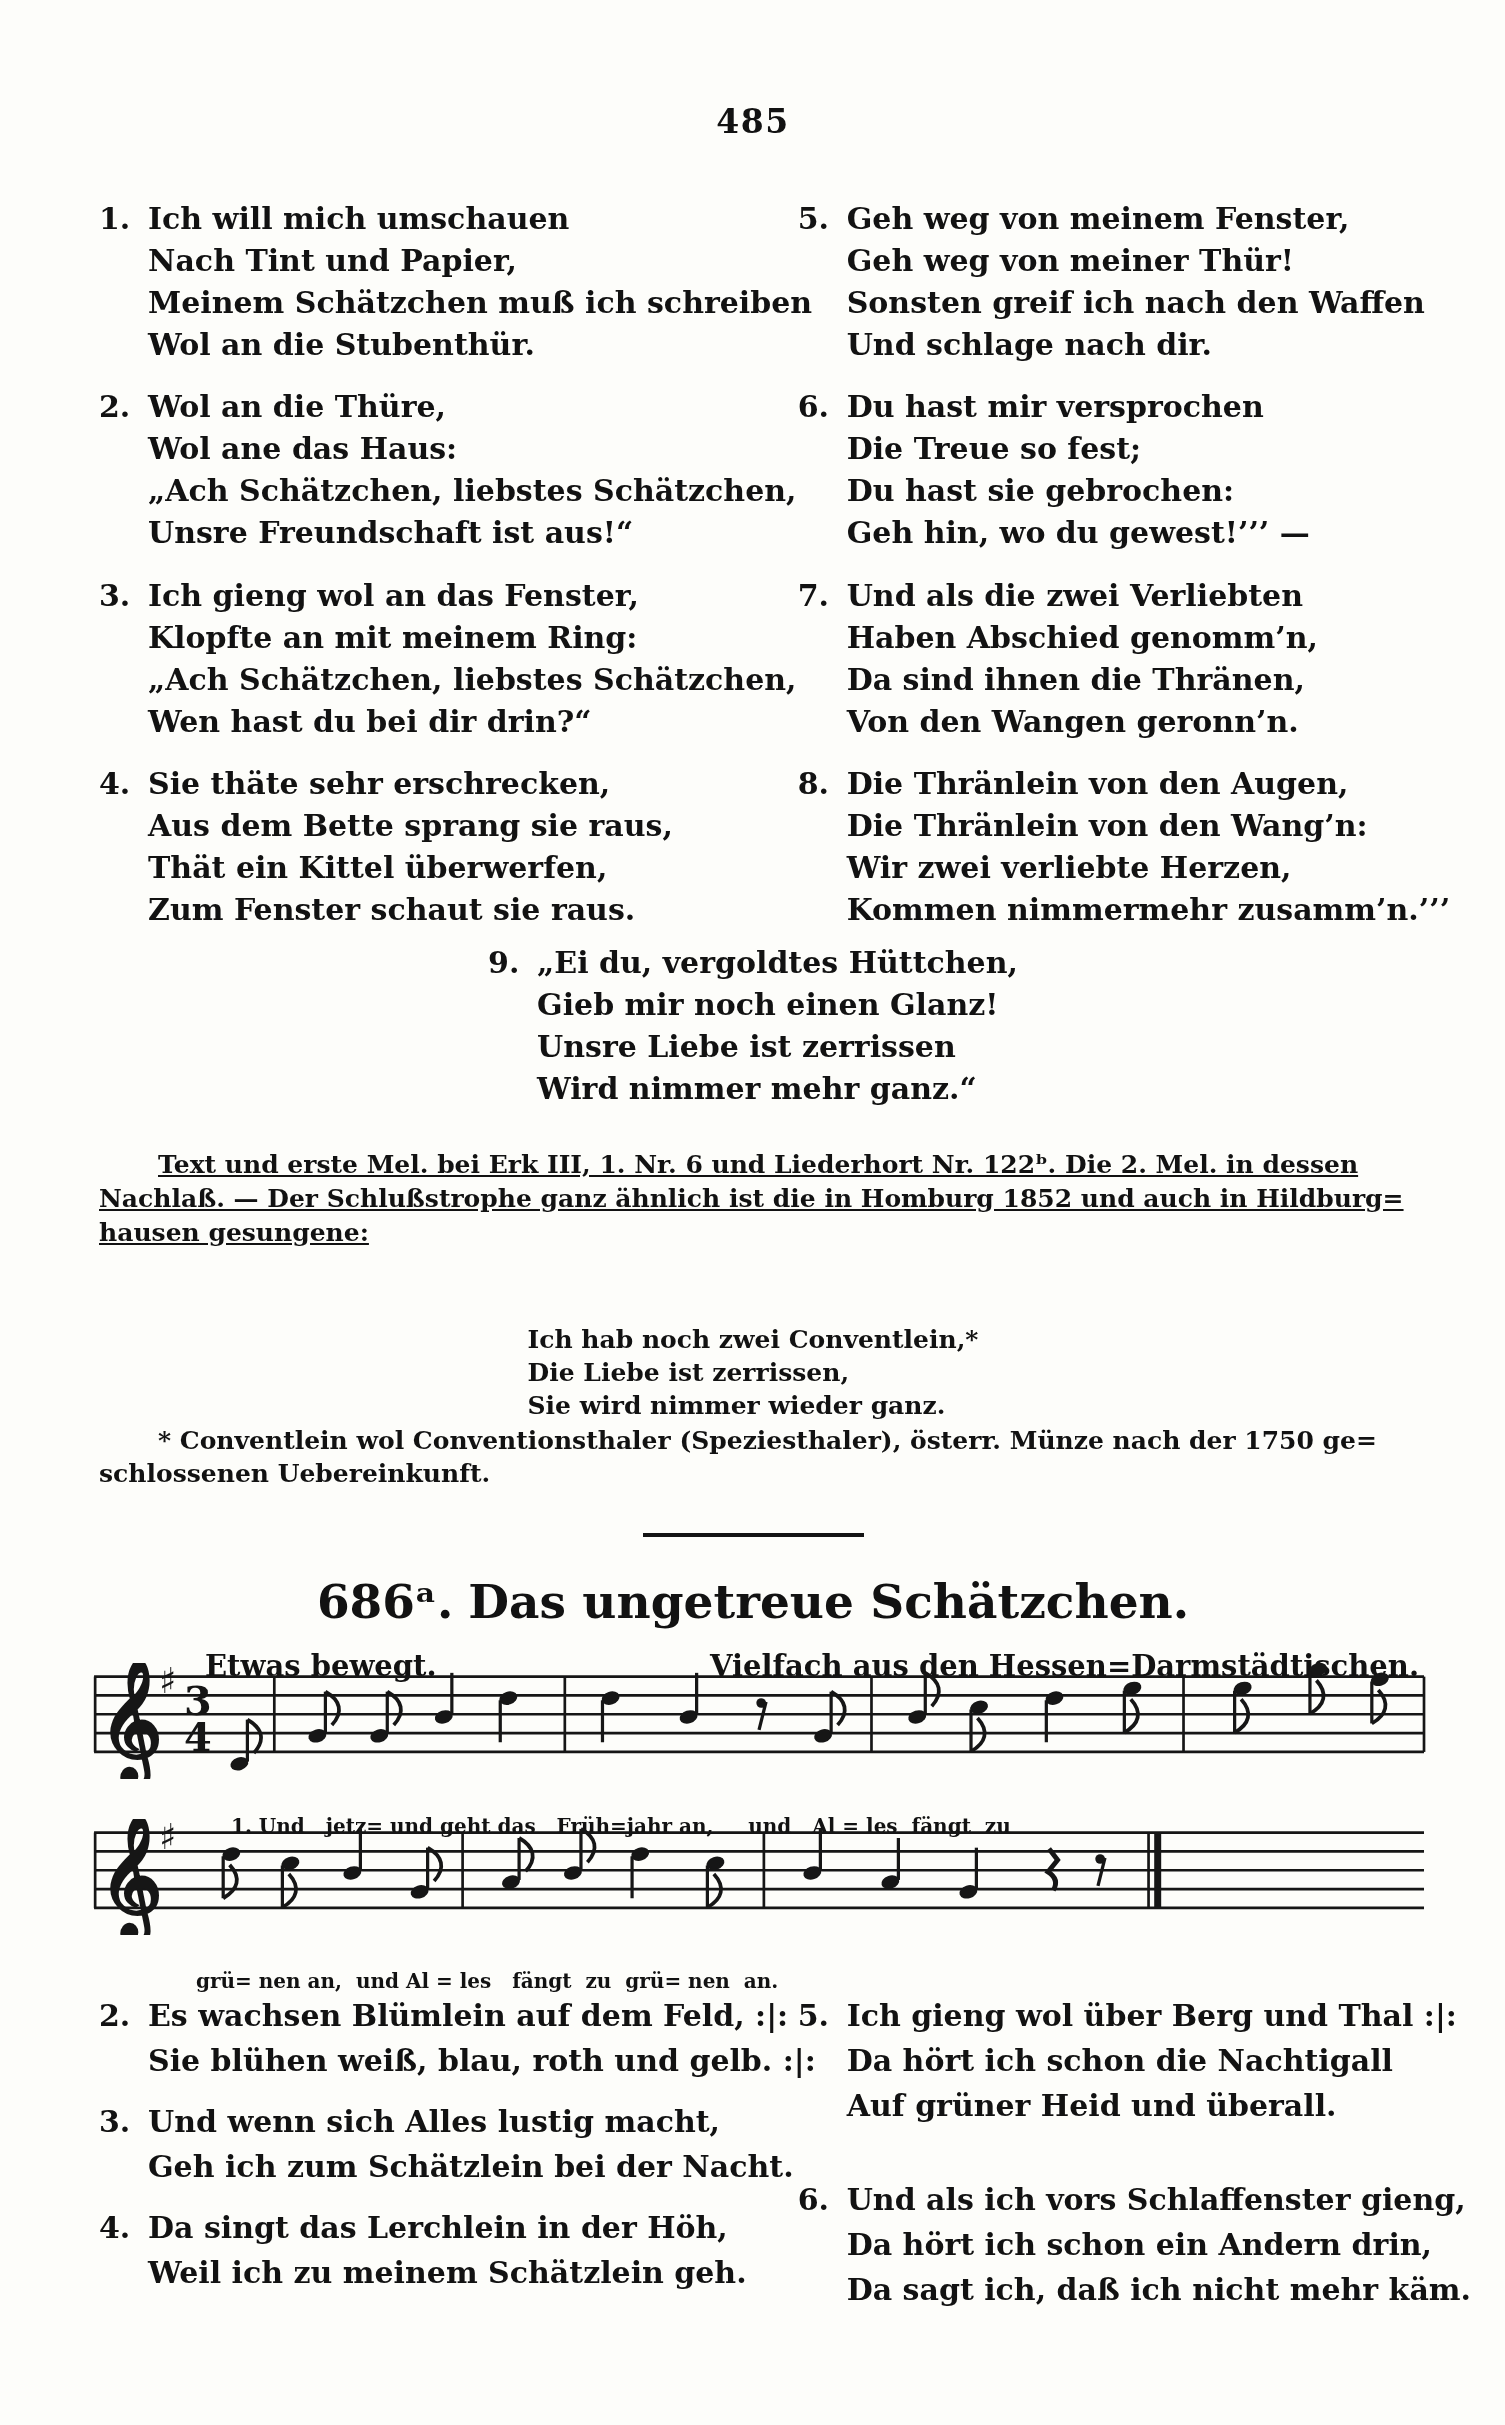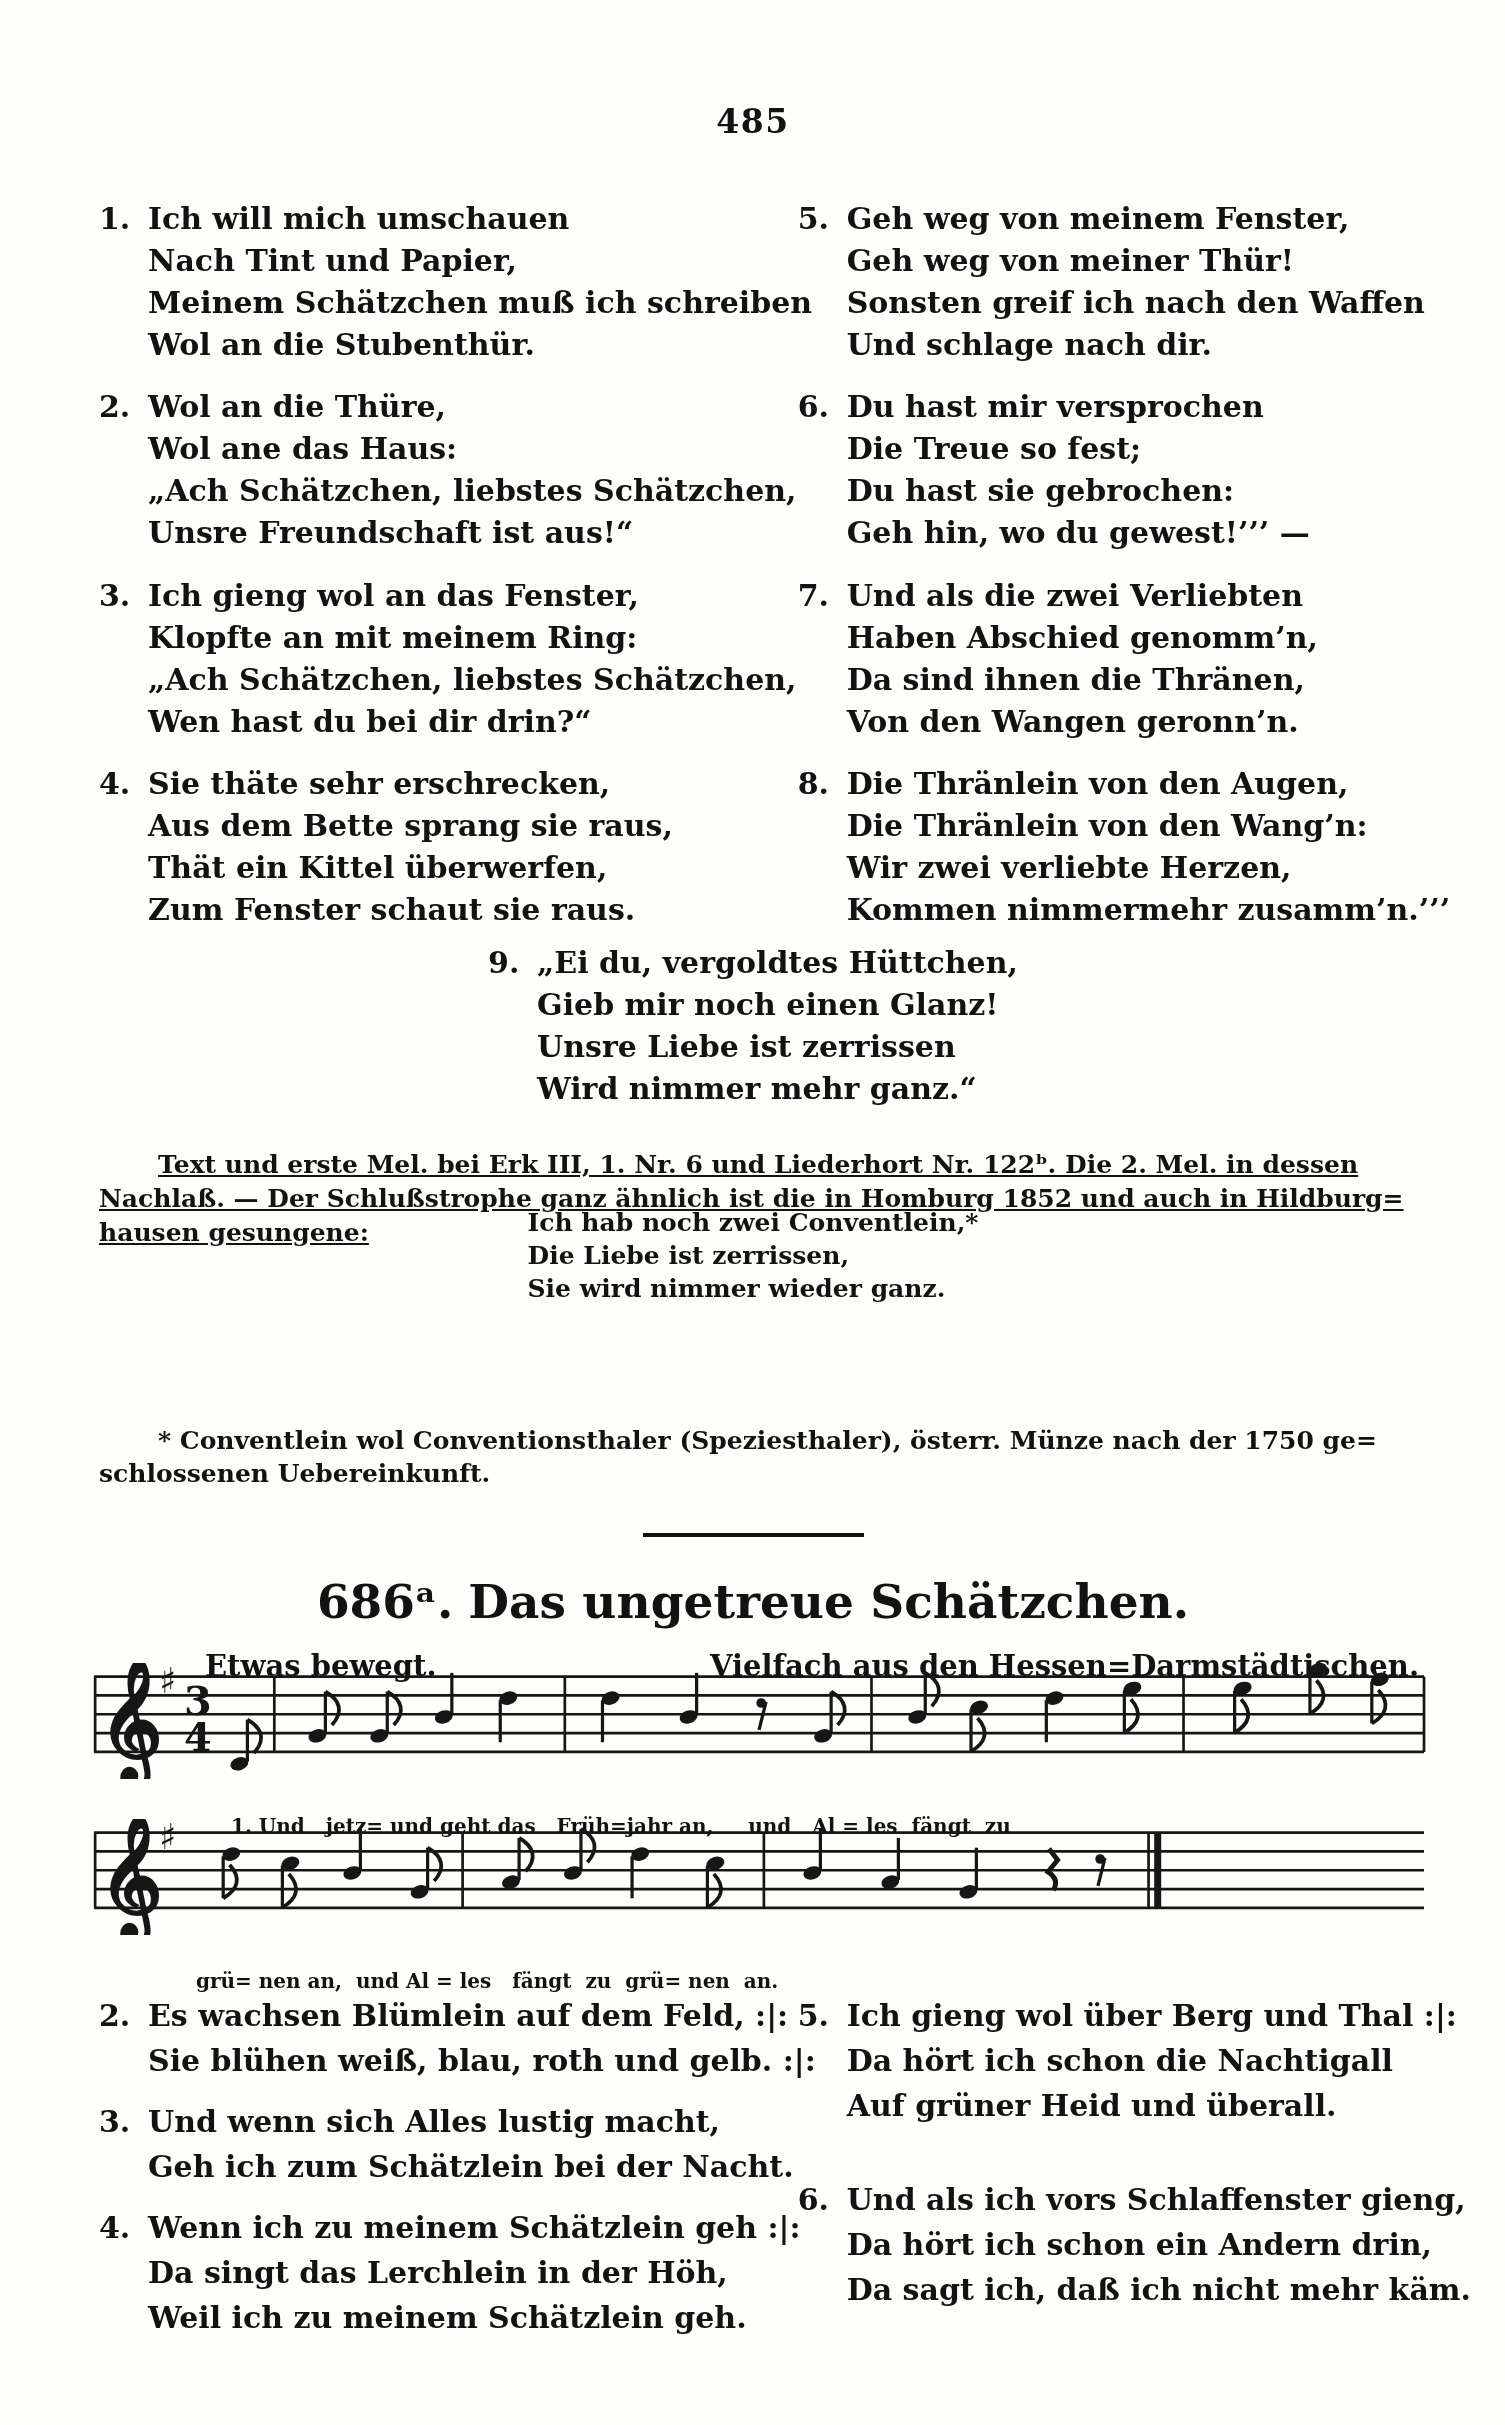--- a/index.html
+++ b/index.html
@@ -18,21 +18,21 @@
   .verse .vnum{position:absolute;left:0;top:0;}
   .vline{white-space:nowrap;}
   .verse.gap-top{margin-top:49px;}
   #top-verses{top:198px;}
   #verse9-wrap{position:absolute;top:942px;left:0;width:100%;}
   #verse9-wrap .verse{width:fit-content;margin:0 auto;}
   
   #notes-block{position:absolute;top:1148px;left:99px;right:56px;
     font-size:25px;line-height:34px;text-decoration:underline;}
   #notes-block .nline:first-child{text-indent:59px;}
-  #inset-verse{position:absolute;top:1206px;left:0;width:100%;}
+  #inset-verse{position:absolute;top:1323px;left:0;width:100%;}
   #inset-verse .inner{width:fit-content;margin:0 auto;font-size:25px;line-height:33px;}
   #footnote{position:absolute;top:1424px;left:99px;right:56px;
     font-size:25px;line-height:33px;}
   #footnote .fline:first-child{text-indent:59px;}
   .rule{position:absolute;top:1533px;left:calc(50% - 110px);width:221px;height:3.8px;
     background:#141414;}
   
   #song2-title{position:absolute;top:1575px;left:0;width:100%;text-align:center;
     font-size:47px;line-height:54px;}
   #song2-title .num{margin-right:15px;}
@@ -309,21 +309,20 @@
           <span class="vnum">3.</span>
           <div class="vlines">
             <div class="vline">Und wenn sich Alles lustig macht,</div>
             <div class="vline">Geh ich zum Schätzlein bei der Nacht.</div>
           </div>
         </div>
 
         <div class="verse">
           <span class="vnum">4.</span>
           <div class="vlines">
-            <div class="vline">Wenn ich zu meinem Schätzlein geh :|:</div>
             <div class="vline">Da singt das Lerchlein in der Höh,</div>
             <div class="vline">Weil ich zu meinem Schätzlein geh.</div>
           </div>
         </div>
       </div>
     <div class="col right">
 
         <div class="verse">
           <span class="vnum">5.</span>
           <div class="vlines">

